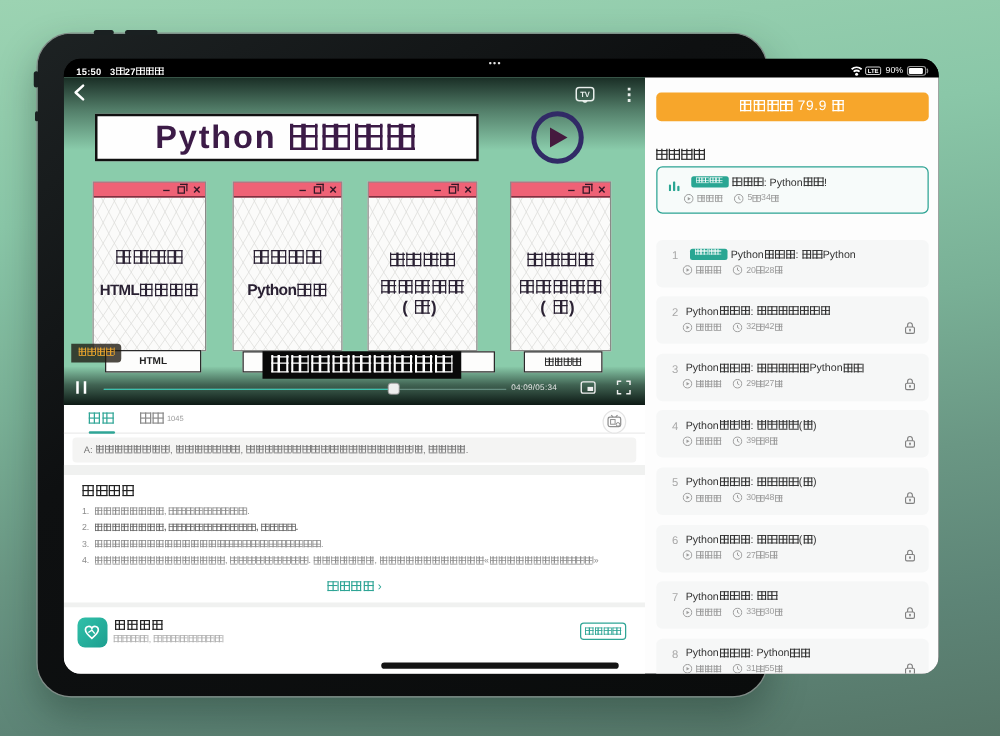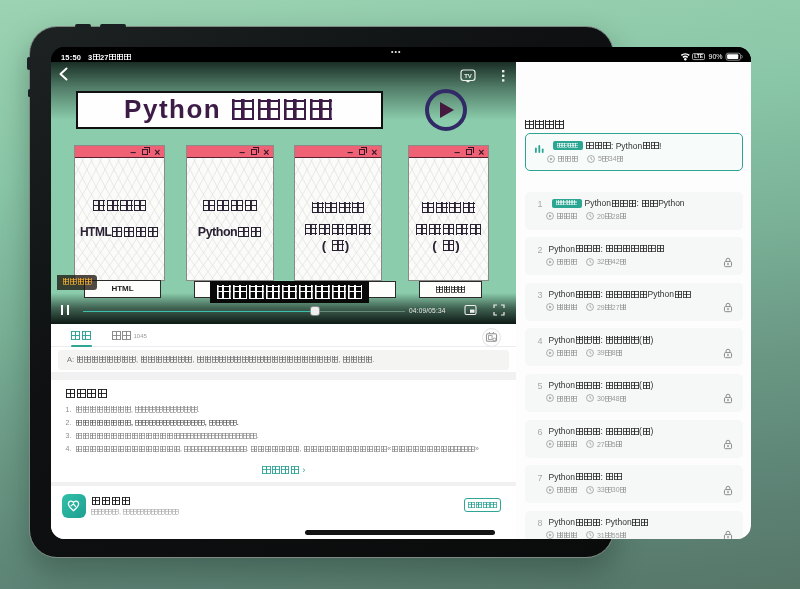--- a/index.html
+++ b/index.html
@@ -254,20 +254,21 @@
               <path d="M5 8.5 L8 6.5 L10.5 9.5" fill="none" stroke="#fff" stroke-width="1.2"></path>
             </svg>
           </div>
   <div class="cooptitle"><i class="k"></i><i class="k"></i><i class="k"></i><i class="k"></i></div>
   <div class="coopsub"><i class="k"></i><i class="k"></i><i class="k"></i><i class="k"></i>, <i class="k"></i><i class="k"></i><i class="k"></i><i class="k"></i><i class="k"></i><i class="k"></i><i class="k"></i><i class="k"></i></div>
   <div class="coopbtn"><i class="k"></i><i class="k"></i><i class="k"></i><i class="k"></i></div>
  </div>
 </div>
 
 <div class="rpanel">
+ <div class="buy"><i class="k"></i><i class="k"></i><i class="k"></i><i class="k"></i> 79.9 <i class="k"></i></div>
  <div class="rtitle"><i class="k"></i><i class="k"></i><i class="k"></i><i class="k"></i></div>
 
 <div class="card hl" style="top:71px">
  <div class="abs" style="left:9px;top:11px">
             <svg width="9" height="8" viewBox="0 0 9 8">
               <rect x="0" y="2.5" width="1.8" height="5.5" rx=".9" fill="#2aa693"></rect>
               <rect x="3.4" y="0" width="1.8" height="8" rx=".9" fill="#2aa693"></rect>
               <rect x="6.8" y="3.5" width="1.8" height="4.5" rx=".9" fill="#2aa693"></rect>
             </svg>
           </div>

